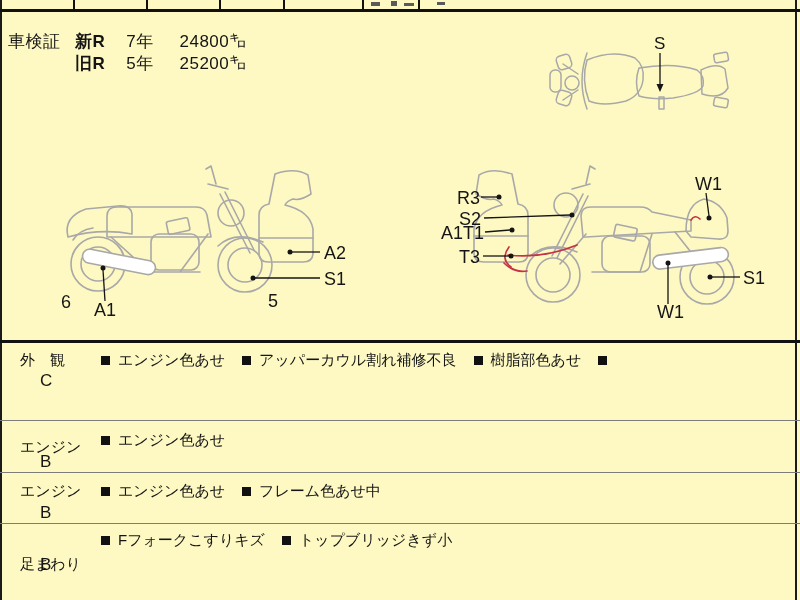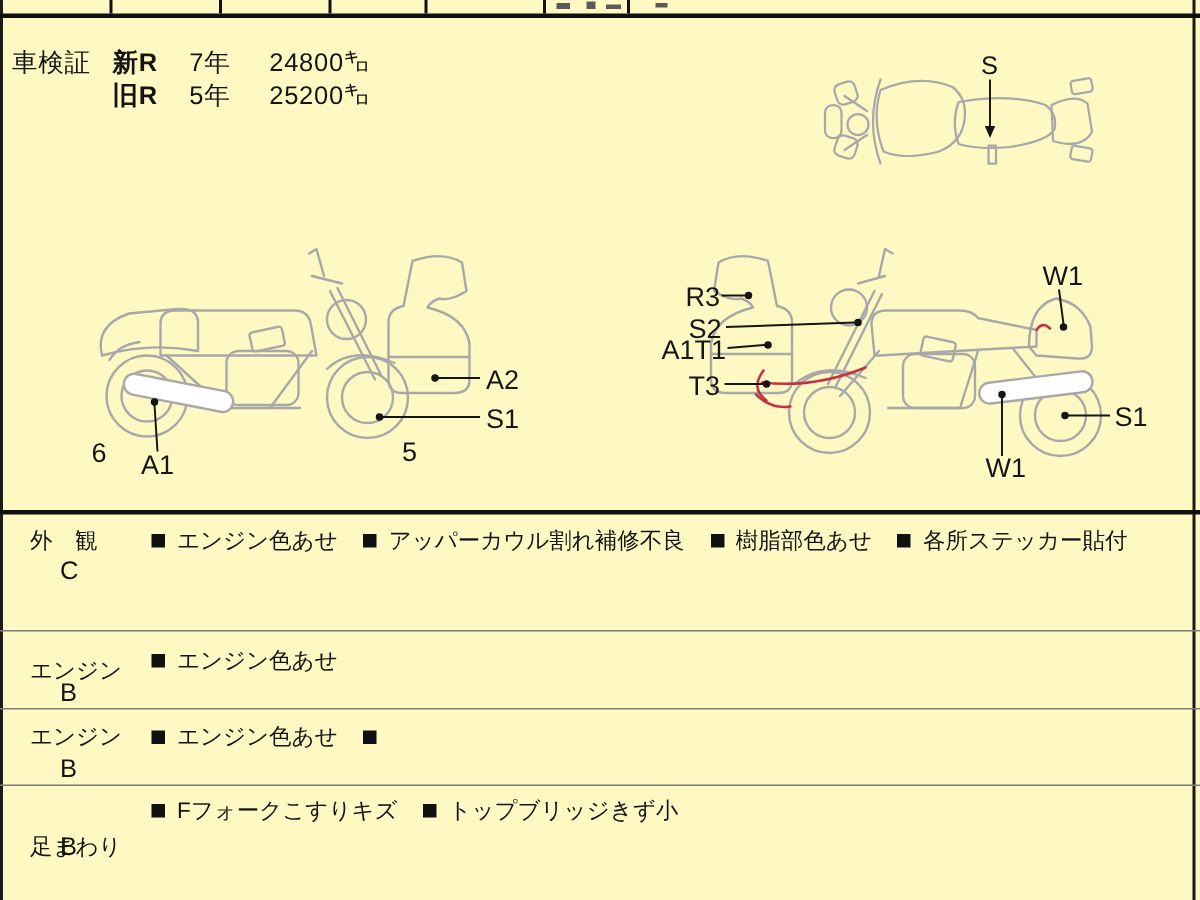--- a/index.html
+++ b/index.html
@@ -201,21 +201,20 @@
     <span class="item">
         <span class="bullet"></span>
         <span>アッパーカウル割れ補修不良</span>
       </span>
     <span class="item">
         <span class="bullet"></span>
         <span>樹脂部色あせ</span>
       </span>
     <span class="item">
         <span class="bullet"></span>
-        <span>各所ステッカー貼付</span>
       </span>
   </div>
 
   <div class="sec-label" style="top:438px">エンジン</div>
   <div class="sec-grade" style="top:452px">B</div>
   <div class="sec-items" style="top:431px">
     <span class="item">
         <span class="bullet"></span>
         <span>エンジン色あせ</span>
       </span>
@@ -223,20 +222,21 @@
 
   <div class="sec-label" style="top:482px">エンジン</div>
   <div class="sec-grade" style="top:503px">B</div>
   <div class="sec-items" style="top:482px">
     <span class="item">
         <span class="bullet"></span>
         <span>エンジン色あせ</span>
       </span>
     <span class="item">
         <span class="bullet"></span>
+        <span>フレーム色あせ中</span>
       </span>
   </div>
 
   <div class="sec-label" style="top:555px">足まわり</div>
   <div class="sec-grade" style="top:555px">B</div>
   <div class="sec-items" style="top:531px">
     <span class="item">
         <span class="bullet"></span>
         <span>Fフォークこすりキズ</span>
       </span>

